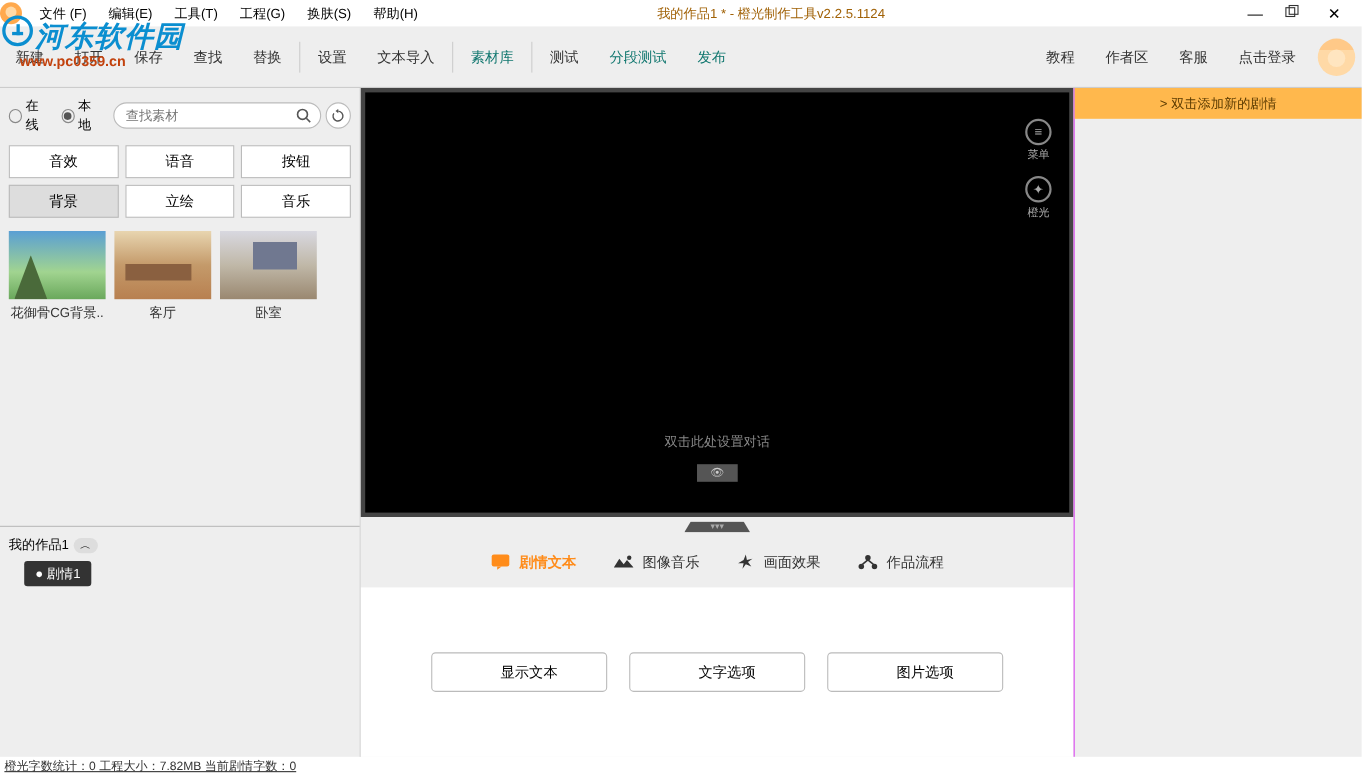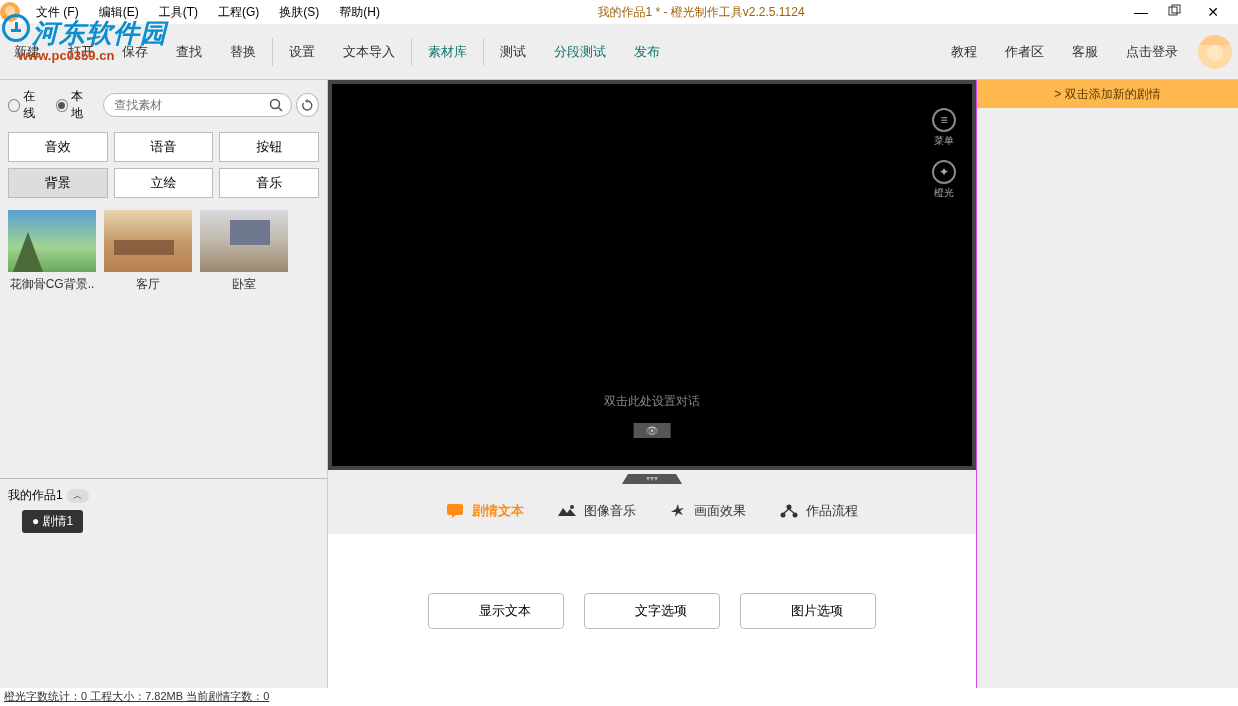--- a/index.html
+++ b/index.html
@@ -80,21 +80,21 @@
     .preview-handle { height: 18px; background: #eeeeee; display:flex; align-items:center; justify-content:center; }
     .handle-grip { width: 60px; height: 10px; background: #555; clip-path: polygon(10% 0, 90% 0, 100% 100%, 0 100%); cursor:pointer; color:#aaa; font-size:8px; text-align:center; }
 
     .tabs-area { background: #eeeeee; padding: 10px 0; }
     .editor-tabs { display: flex; justify-content: center; gap: 30px; font-size: 13px; }
     .etab { display: flex; align-items: center; gap: 8px; cursor: pointer; color: #333; padding: 4px 2px; }
     .etab.active { color: #ff8c1a; font-weight: bold; }
     .etab-icon { font-size: 16px; }
     
     .options-area { flex: 0 0 154px; background: #fff; display:flex; align-items:center; justify-content:center; gap: 20px; }
-    .opt-btn { width: 136px; height: 36px; border: 1px solid #bbb; border-radius: 4px; background: #fff; font-size: 13px; cursor: pointer; display:flex; align-items:center; justify-content:center;padding-left:18px; }
+    .opt-btn { width: 160px; height: 36px; border: 1px solid #bbb; border-radius: 4px; background: #fff; font-size: 13px; cursor: pointer; display:flex; align-items:center; justify-content:center;padding-left:18px; }
     
     
     .right-panel { width: 262px; background: #eeeeee; border-left: 1px solid #d946ef; }
     .right-header { background: #ffb84d; height: 28px; display: flex; align-items: center; justify-content: center; font-size: 12px; color: #5a3a00; cursor:pointer; }
     
     
     .statusbar { height: 18px; font-size: 11px; padding: 1px 4px; color: #333; background: #fff; white-space: nowrap; overflow: hidden; text-decoration: underline; }
     
     svg { display: block; }
   </style>

